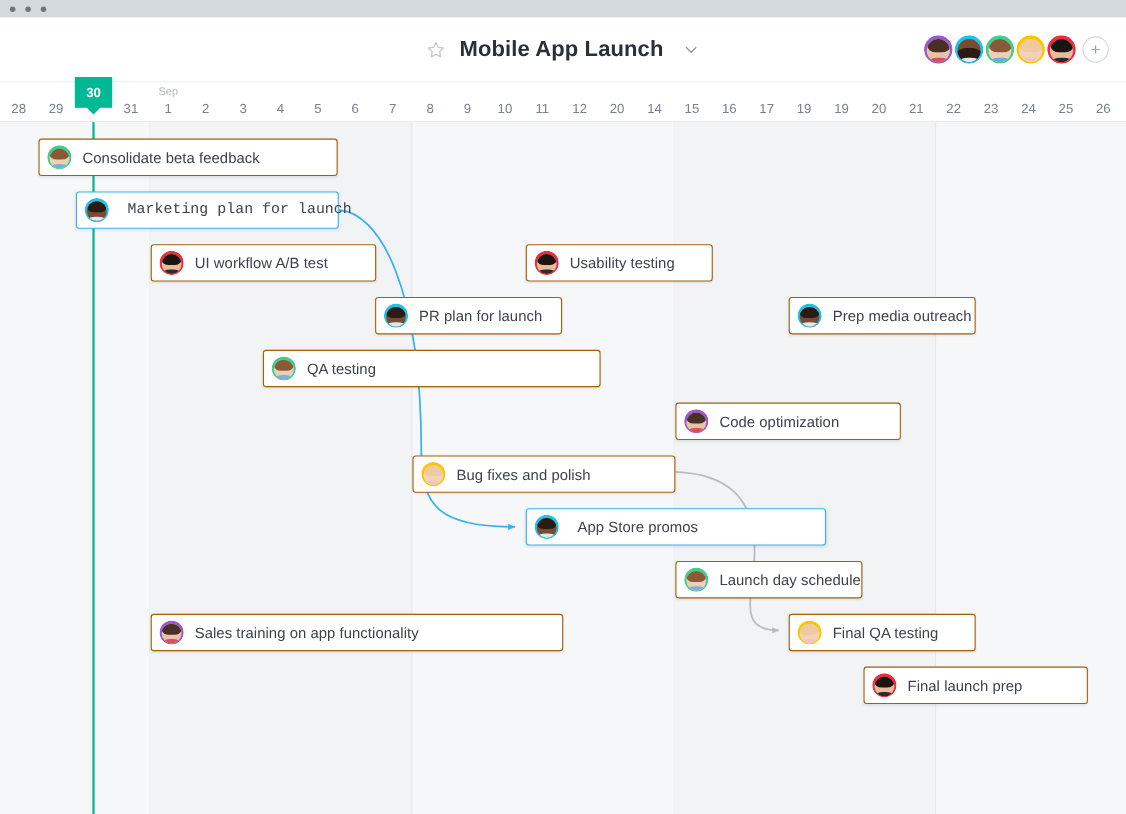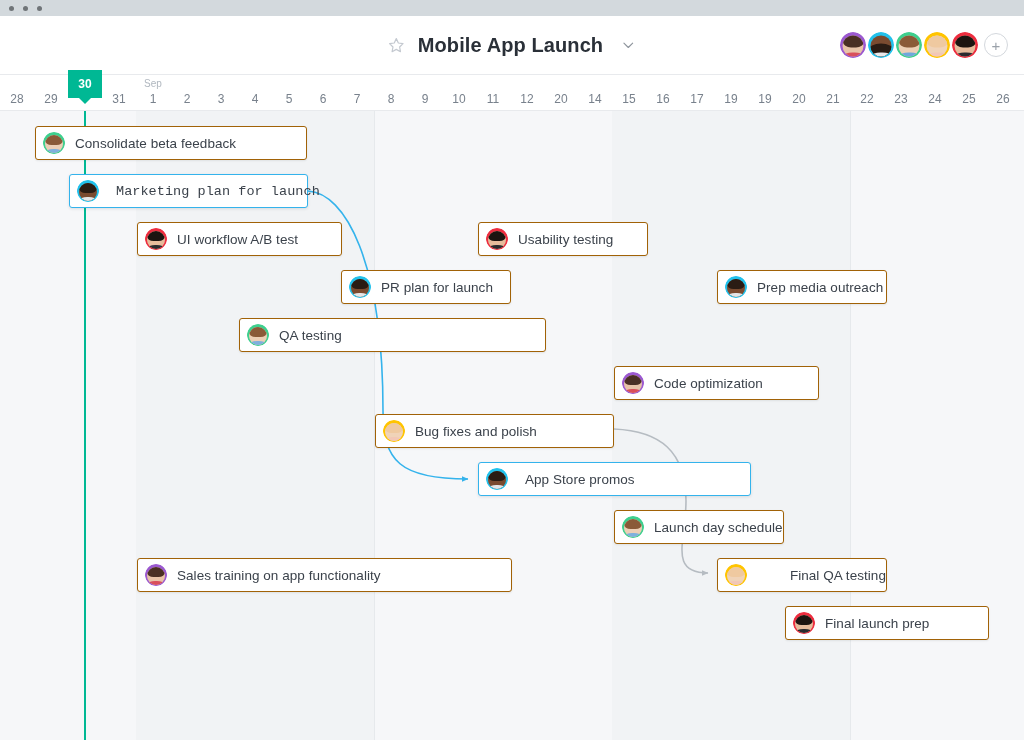--- a/index.html
+++ b/index.html
@@ -483,21 +483,21 @@
         <div class="card" style="left: 614px; top: 399px; width: 170px;">
           <span class="card-av">
             <span class="ring" style="background:#3ecf8e"></span>
             <span class="face" style="background:#eccfb6">
               <span class="hair" style="background:#8a5a38"></span>
               <span class="shirt" style="background:#7fb0dd"></span>
             </span>
           </span>
           <span class="card-label">Launch day schedule</span>
         </div>
-        <div class="card" style="left: 717px; top: 447px; width: 170px; justify-content: space-between;">
+        <div class="card" style="left: 717px; top: 447px; width: 170px;">
           <span class="card-av">
             <span class="ring" style="background:#ffc400"></span>
             <span class="face" style="background:#f0d3b8">
               <span class="hair" style="background:#efc9a0"></span>
               <span class="shirt" style="background:#f2c7b6"></span>
             </span>
           </span>
           <span class="card-label">Final QA testing</span>
         </div>
         <div class="card" style="left: 137px; top: 447px; width: 375px;">

